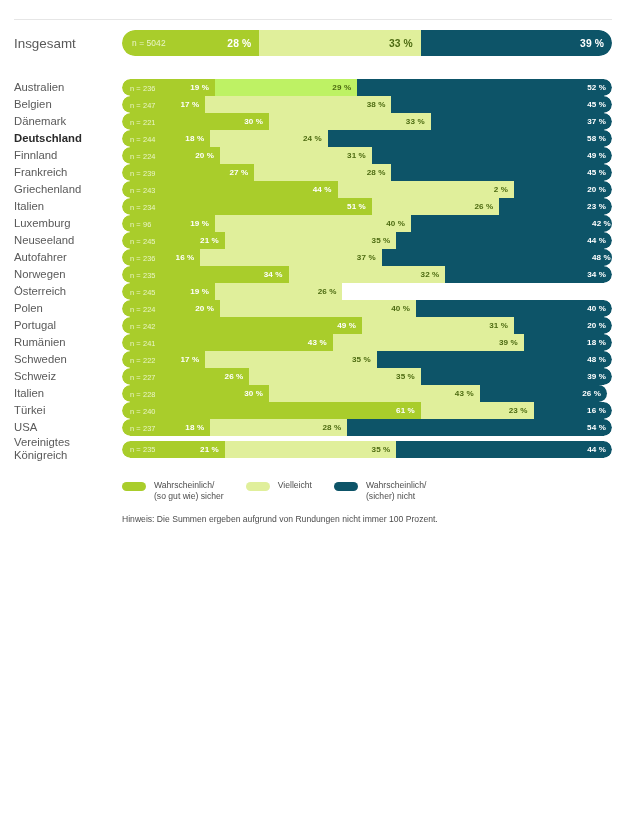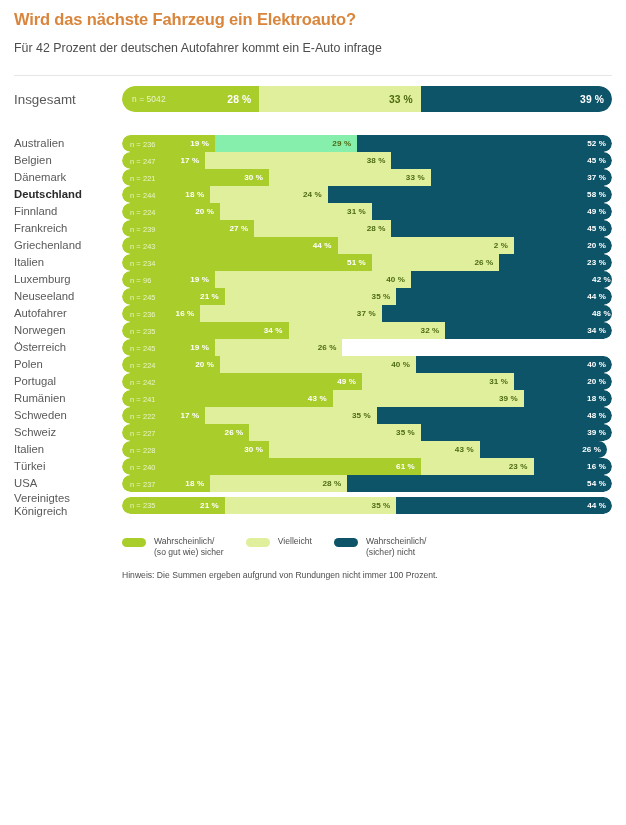--- a/index.html
+++ b/index.html
@@ -150,24 +150,20 @@
     font-size: 8.6px;
     color: #4d4d4d;
     line-height: 11px;
   }
 </style>
 </head>
 <body>
 
 <div id="root">
 
-  <div class="header">
-    <h1 class="title">Wird das nächste Fahrzeug ein Elektroauto?</h1>
-    <p class="subtitle">Für 42 Prozent der deutschen Autofahrer kommt ein E-Auto infrage</p>
-  </div>
   <div class="header-rule"></div>
 
   <div class="chart" id="chart-rows">
       <div class="row total">
         <div class="row-label">Insgesamt</div>
         <div class="row-bar">
           <div class="seg s0" style="flex: 0 0 28%; background: rgb(169, 205, 43);">
             <span class="seg-val" style="color: rgb(255, 255, 255);">28 %</span>
             <span class="n-label" style="color: rgb(234, 245, 200);">n = 5042</span>
           </div>
@@ -179,21 +175,21 @@
           </div>
         </div>
       </div>
       <div class="row country first">
         <div class="row-label">Australien</div>
         <div class="row-bar">
           <div class="seg s0" style="flex: 0 0 19%; background: rgb(169, 205, 43);">
             <span class="seg-val" style="color: rgb(255, 255, 255);">19 %</span>
             <span class="n-label" style="color: rgb(234, 245, 200);">n = 236</span>
           </div>
-          <div class="seg s1" style="flex: 0 0 29%; background: #86efac;">
+          <div class="seg s1" style="flex: 0 0 29%; background: #bef264;">
             <span class="seg-val" style="color: rgb(77, 107, 18);">29 %</span>
           </div>
           <div class="seg s2" style="flex: 0 0 52%; background: rgb(13, 84, 104);">
             <span class="seg-val" style="color: rgb(255, 255, 255);">52 %</span>
           </div>
         </div>
       </div>
       <div class="row country">
         <div class="row-label">Belgien</div>
         <div class="row-bar">

